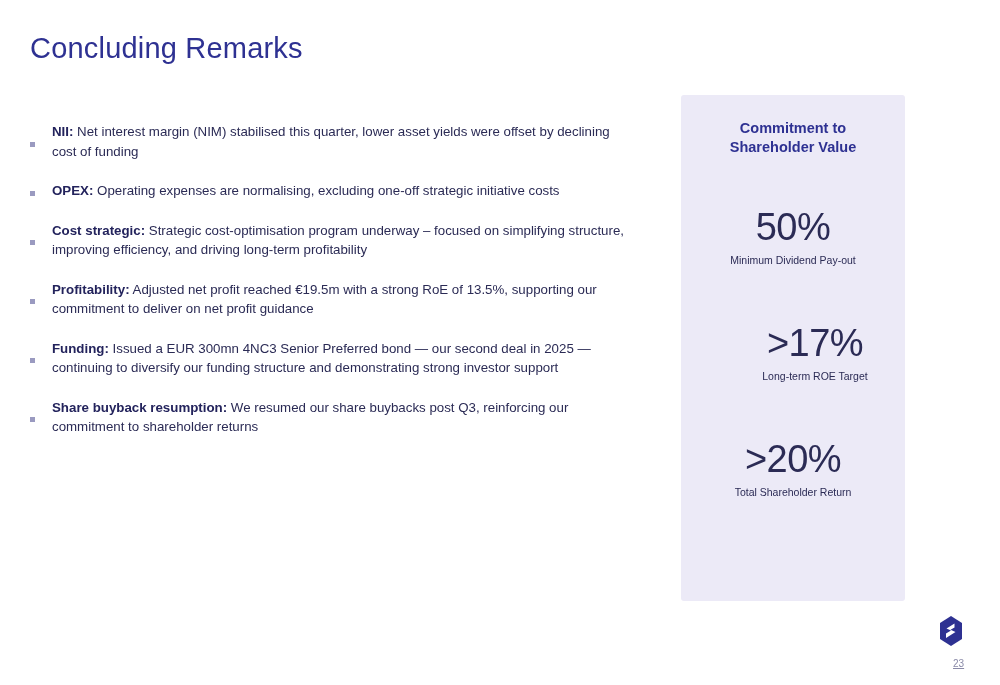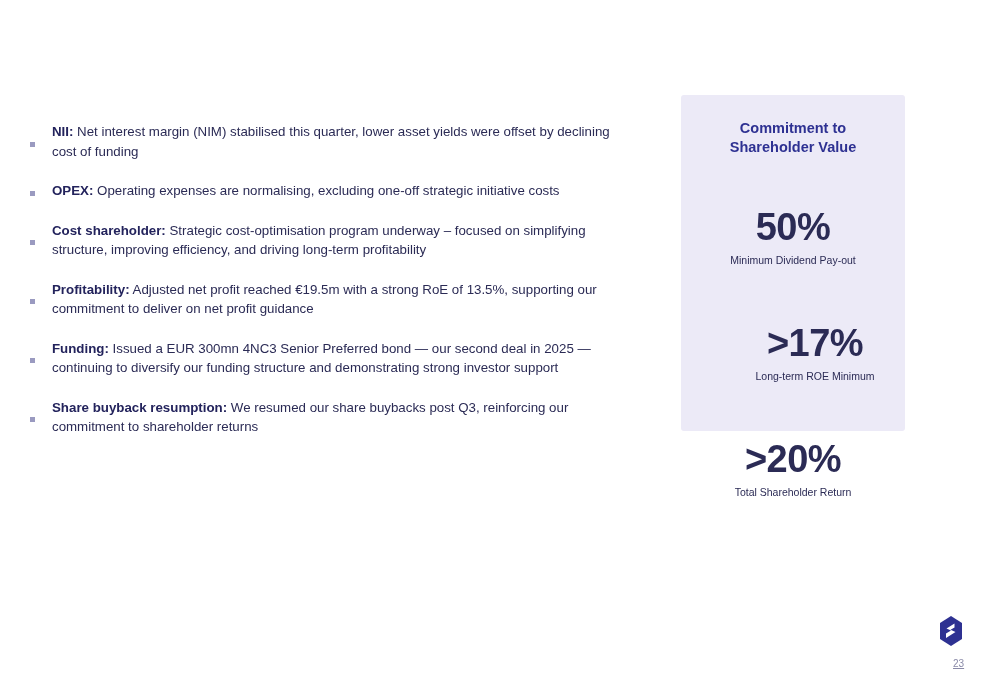--- a/index.html
+++ b/index.html
@@ -62,41 +62,41 @@
   }
   .bullet-text b {
     font-weight: bold;
     color: #23235c;
   }
   .panel {
     position: absolute;
     left: 681px;
     top: 95px;
     width: 224px;
-    height: 336px;
+    height: 506px;
     background: #eceaf7;
     border-radius: 3px;
   }
   .panel-title {
     text-align: center;
     color: #2e3192;
     font-weight: bold;
     font-size: 14.5px;
     line-height: 19px;
     margin-top: 24px;
   }
   .stat {
     text-align: center;
   }
   .stat-1 { margin-top: 48px; }
   .stat-2 { margin-top: 55px; padding-left: 44px; }
   .stat-3 { margin-top: 55px; }
   .stat-value {
     font-size: 38px;
-    font-weight: 700;
+    font-weight: 400;
     color: #2b2b55;
     line-height: 44px;
     letter-spacing: -0.5px;
   }
   .stat-label {
     font-size: 10.5px;
     color: #2b2b55;
     margin-top: 5px;
   }
   .logo {
@@ -113,36 +113,37 @@
     font-size: 10px;
     color: #8a8aa8;
     text-decoration: underline;
   }
 </style>
 </head>
 <body>
 
 <div class="slide">
 
+  <div class="slide-title">Concluding Remarks</div>
 
   <div class="bullets">
 
     <div class="bullet-row">
       <div class="bullet-marker"><span class="sq"></span></div>
       <div class="bullet-text"><b>NII:</b><span> Net interest margin (NIM) stabilised this quarter, lower asset yields were offset by declining cost of funding</span></div>
     </div>
 
     <div class="bullet-row">
       <div class="bullet-marker"><span class="sq"></span></div>
       <div class="bullet-text"><b>OPEX:</b><span> Operating expenses are normalising, excluding one-off strategic initiative costs</span></div>
     </div>
 
     <div class="bullet-row">
       <div class="bullet-marker"><span class="sq"></span></div>
-      <div class="bullet-text"><b>Cost shareholder:</b><span> Strategic cost-optimisation program underway – focused on simplifying structure, improving efficiency, and driving long-term profitability</span></div>
+      <div class="bullet-text"><b>Cost strategic:</b><span> Strategic cost-optimisation program underway – focused on simplifying structure, improving efficiency, and driving long-term profitability</span></div>
     </div>
 
     <div class="bullet-row">
       <div class="bullet-marker"><span class="sq"></span></div>
       <div class="bullet-text"><b>Profitability:</b><span> Adjusted net profit reached €19.5m with a strong RoE of 13.5%, supporting our commitment to deliver on net profit guidance</span></div>
     </div>
 
     <div class="bullet-row">
       <div class="bullet-marker"><span class="sq"></span></div>
       <div class="bullet-text"><b>Funding:</b><span> Issued a EUR 300mn 4NC3 Senior Preferred bond — our second deal in 2025 — continuing to diversify our funding structure and demonstrating strong investor support</span></div>
@@ -161,21 +162,21 @@
       <div>Shareholder Value</div>
     </div>
 
     <div class="stat stat-1">
       <div class="stat-value">50%</div>
       <div class="stat-label">Minimum Dividend Pay-out</div>
     </div>
 
     <div class="stat stat-2">
       <div class="stat-value">&gt;17%</div>
-      <div class="stat-label">Long-term ROE Minimum</div>
+      <div class="stat-label">Long-term ROE Target</div>
     </div>
 
     <div class="stat stat-3">
       <div class="stat-value">&gt;20%</div>
       <div class="stat-label">Total Shareholder Return</div>
     </div>
   </div>
 
   <div class="logo">
     <svg width="34" height="34" viewBox="0 0 34 34" xmlns="http://www.w3.org/2000/svg">

